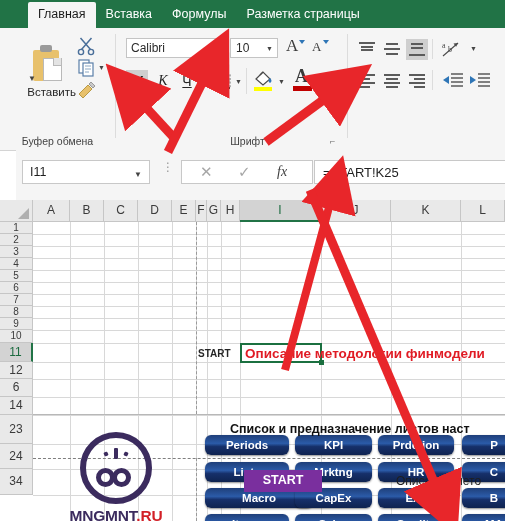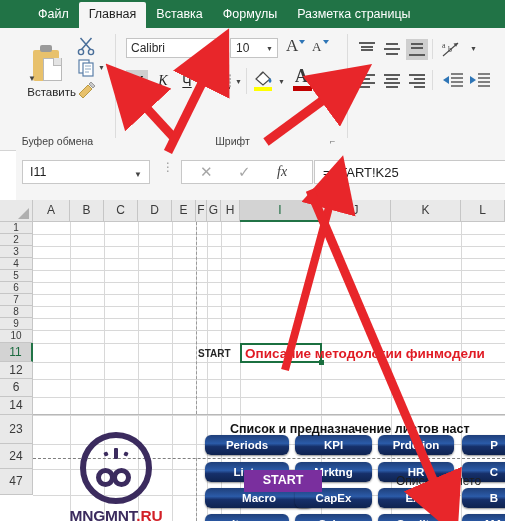--- a/index.html
+++ b/index.html
@@ -179,21 +179,20 @@
   
   .arrows{position:absolute;left:0;top:0;width:505px;height:521px;pointer-events:none;}
 </style>
 </head>
 <body>
 
 <div id="app">
 
   <div class="tabbar">
     <div class="tabs" id="tabs-host">
-        <div class="tab">Файл</div>
         <div class="tab active">Главная</div>
         <div class="tab">Вставка</div>
         <div class="tab">Формулы</div>
         <div class="tab">Разметка страницы</div>
       </div>
   </div>
 
   <div class="ribbon">
 
     <div class="grp" id="grp-clipboard">
@@ -279,21 +278,21 @@
         <div style="position:absolute;left:2px;top:17px;width:18px;height:4px;background:#ffff00;"></div>
       </div>
       <div class="caret" style="position:absolute;left:162px;top:50px;">▼</div>
 
       <div style="position:absolute;left:176px;top:40px;width:22px;height:25px;">
         <div style="position:absolute;left:3px;top:-2px;font-size:18px;font-weight:bold;color:#3a3a3a;font-family:'Liberation Serif',serif;">A</div>
         <div style="position:absolute;left:1px;top:18px;width:19px;height:5px;background:#c00000;"></div>
       </div>
       <div class="caret" style="position:absolute;left:202px;top:50px;">▼</div>
 
-      <div class="glabel" style="left:1px;margin-top:28px;">Шрифт</div>
+      <div class="glabel" style="left:16px;margin-top:28px;">Шрифт</div>
       <div class="launcher" style="left:214px;">⌐</div>
     </div>
 
     <div class="sep" style="left:347px;"></div>
 
     <div class="grp" id="grp-align">
       <div class="abtn" style="left:8px;top:11px;">
         <div class="ln" style="left:3px;top:3px;width:16px;"></div>
         <div class="ln" style="left:5px;top:7px;width:12px;"></div>
         <div class="ln" style="left:5px;top:10px;width:12px;"></div>
@@ -397,21 +396,21 @@
         <div class="rh" style="top: 94px; height: 12px; line-height: 11px; font-size: 10px;">7</div>
         <div class="rh" style="top: 106px; height: 12px; line-height: 11px; font-size: 10px;">8</div>
         <div class="rh" style="top: 118px; height: 12px; line-height: 11px; font-size: 10px;">9</div>
         <div class="rh" style="top: 130px; height: 13px; line-height: 12px; font-size: 10px;">10</div>
         <div class="rh sel" style="top: 143px; height: 19px; line-height: 18px; font-size: 12px;">11</div>
         <div class="rh" style="top: 162px; height: 17px; line-height: 16px; font-size: 12px;">12</div>
         <div class="rh" style="top: 179px; height: 18px; line-height: 17px; font-size: 12px;">6</div>
         <div class="rh" style="top: 197px; height: 18px; line-height: 17px; font-size: 12px;">14</div>
         <div class="rh" style="top: 215px; height: 29px; line-height: 28px; font-size: 12px;">23</div>
         <div class="rh" style="top: 244px; height: 25px; line-height: 24px; font-size: 12px;">24</div>
-        <div class="rh" style="top: 269px; height: 26px; line-height: 25px; font-size: 12px;">47</div>
+        <div class="rh" style="top: 269px; height: 26px; line-height: 25px; font-size: 12px;">34</div>
       </div>
     <div id="gridlines-host">
         <div class="gridline-h" style="left: 33px; top: 34px; width: 472px;"></div>
         <div class="gridline-h" style="left: 33px; top: 46px; width: 472px;"></div>
         <div class="gridline-h" style="left: 33px; top: 58px; width: 472px;"></div>
         <div class="gridline-h" style="left: 33px; top: 70px; width: 472px;"></div>
         <div class="gridline-h" style="left: 33px; top: 82px; width: 472px;"></div>
         <div class="gridline-h" style="left: 33px; top: 94px; width: 472px;"></div>
         <div class="gridline-h" style="left: 33px; top: 106px; width: 472px;"></div>
         <div class="gridline-h" style="left: 33px; top: 118px; width: 472px;"></div>

